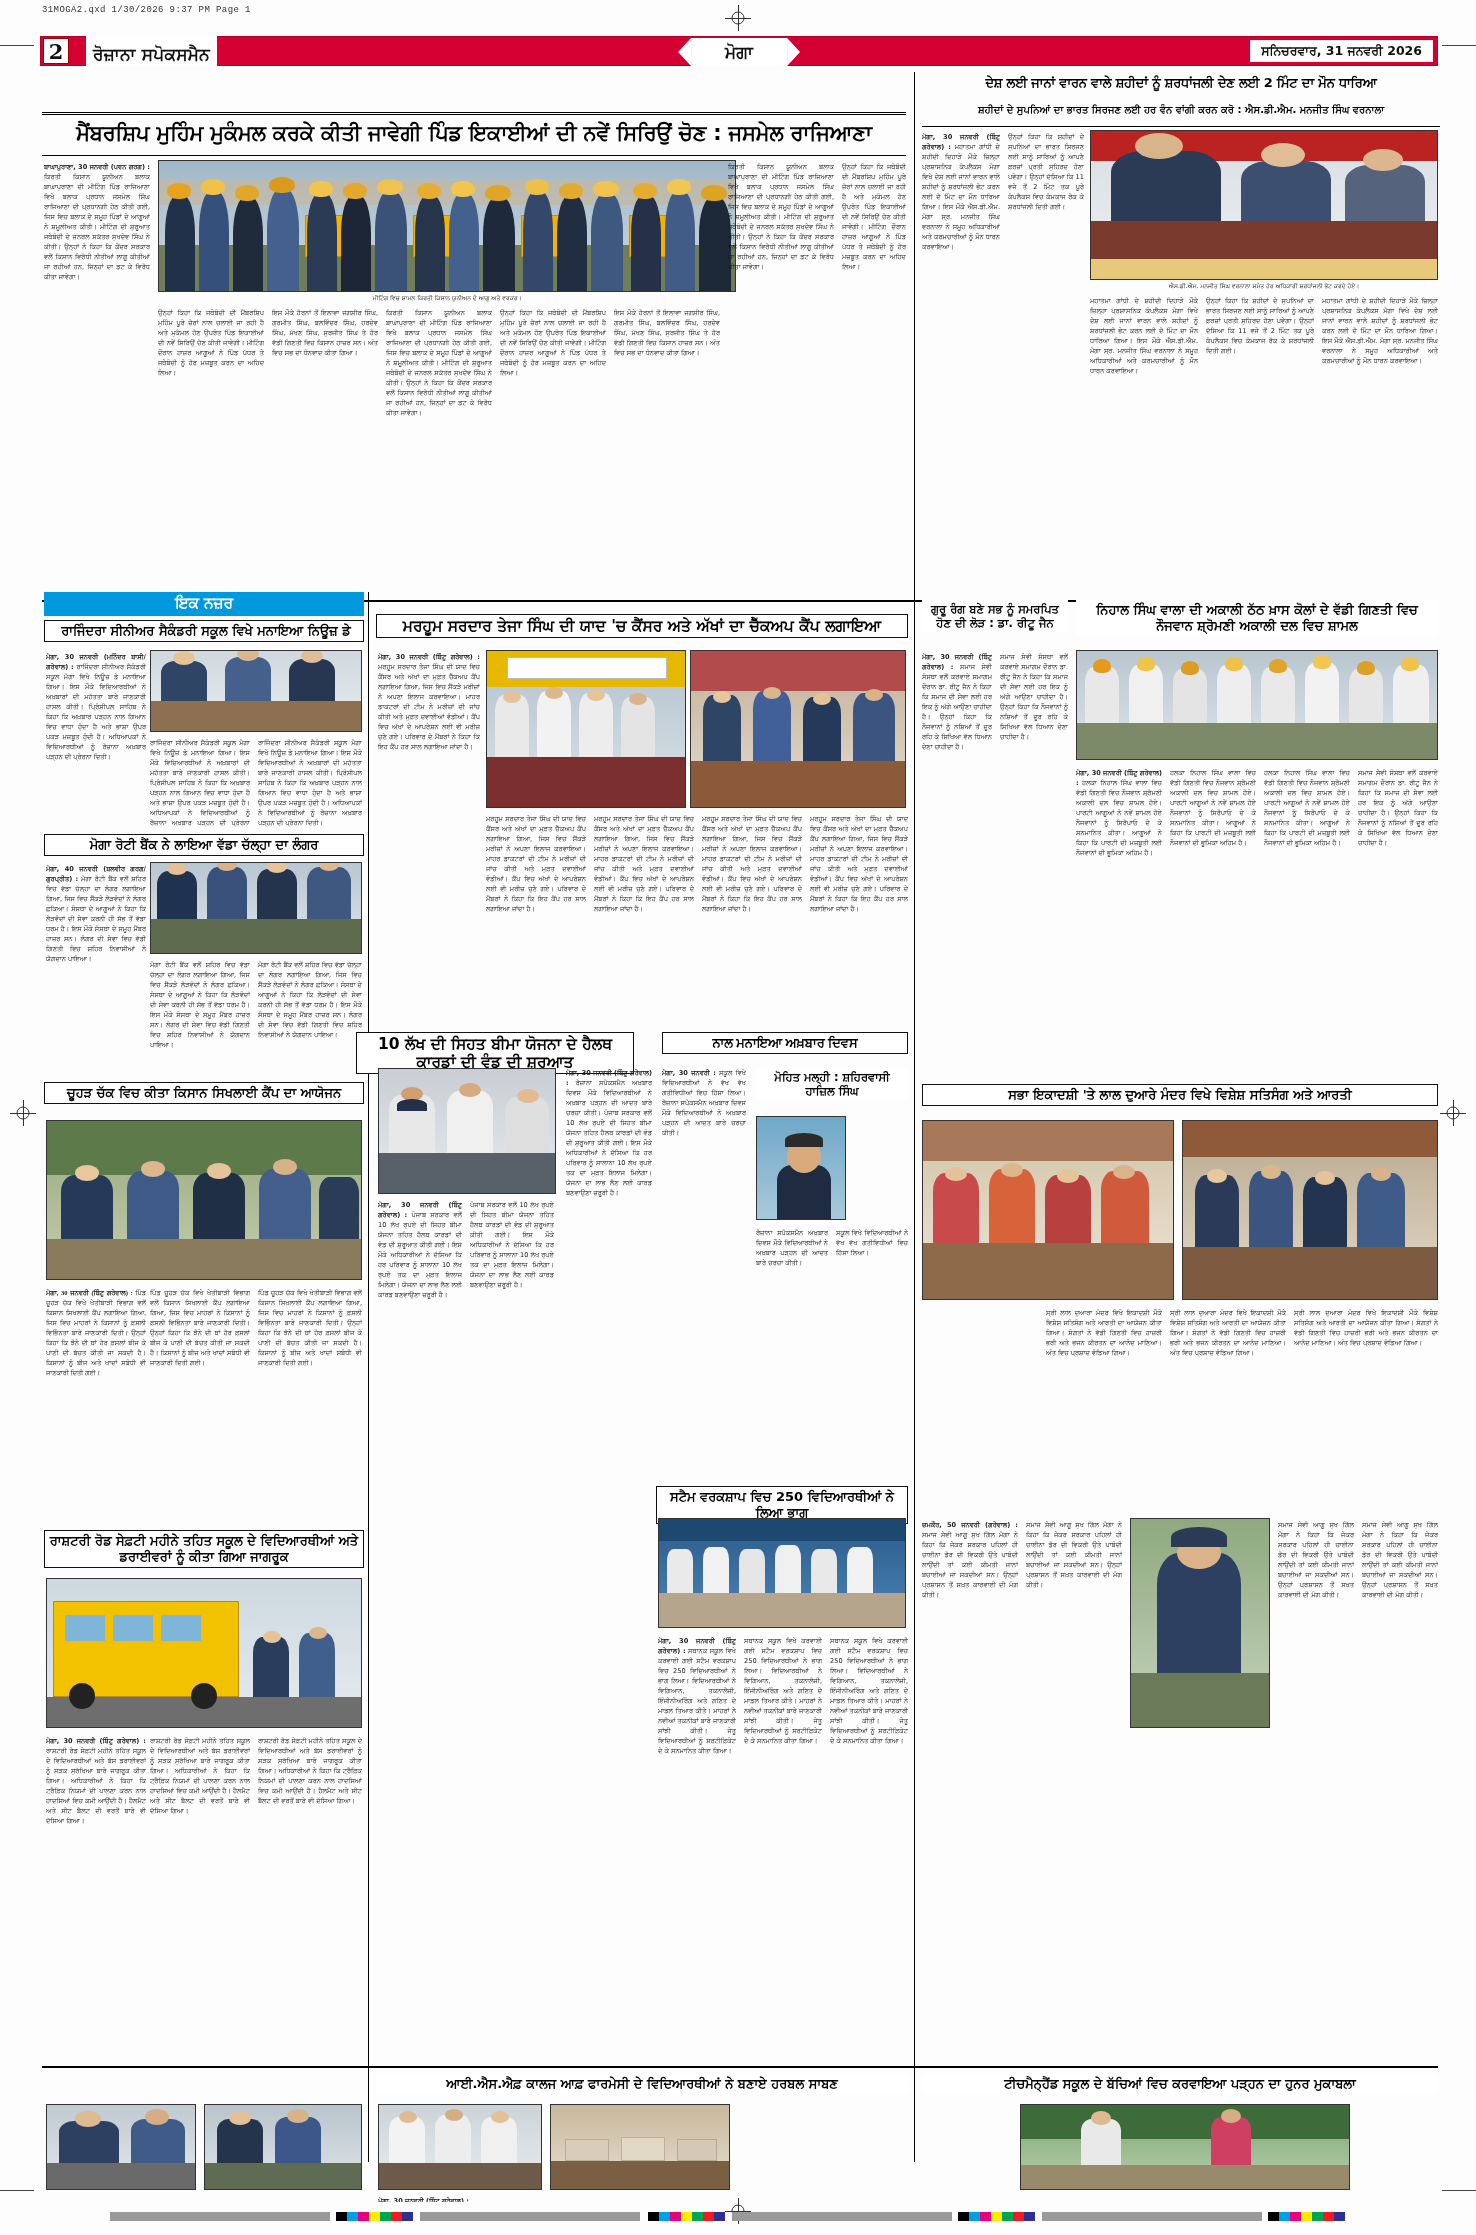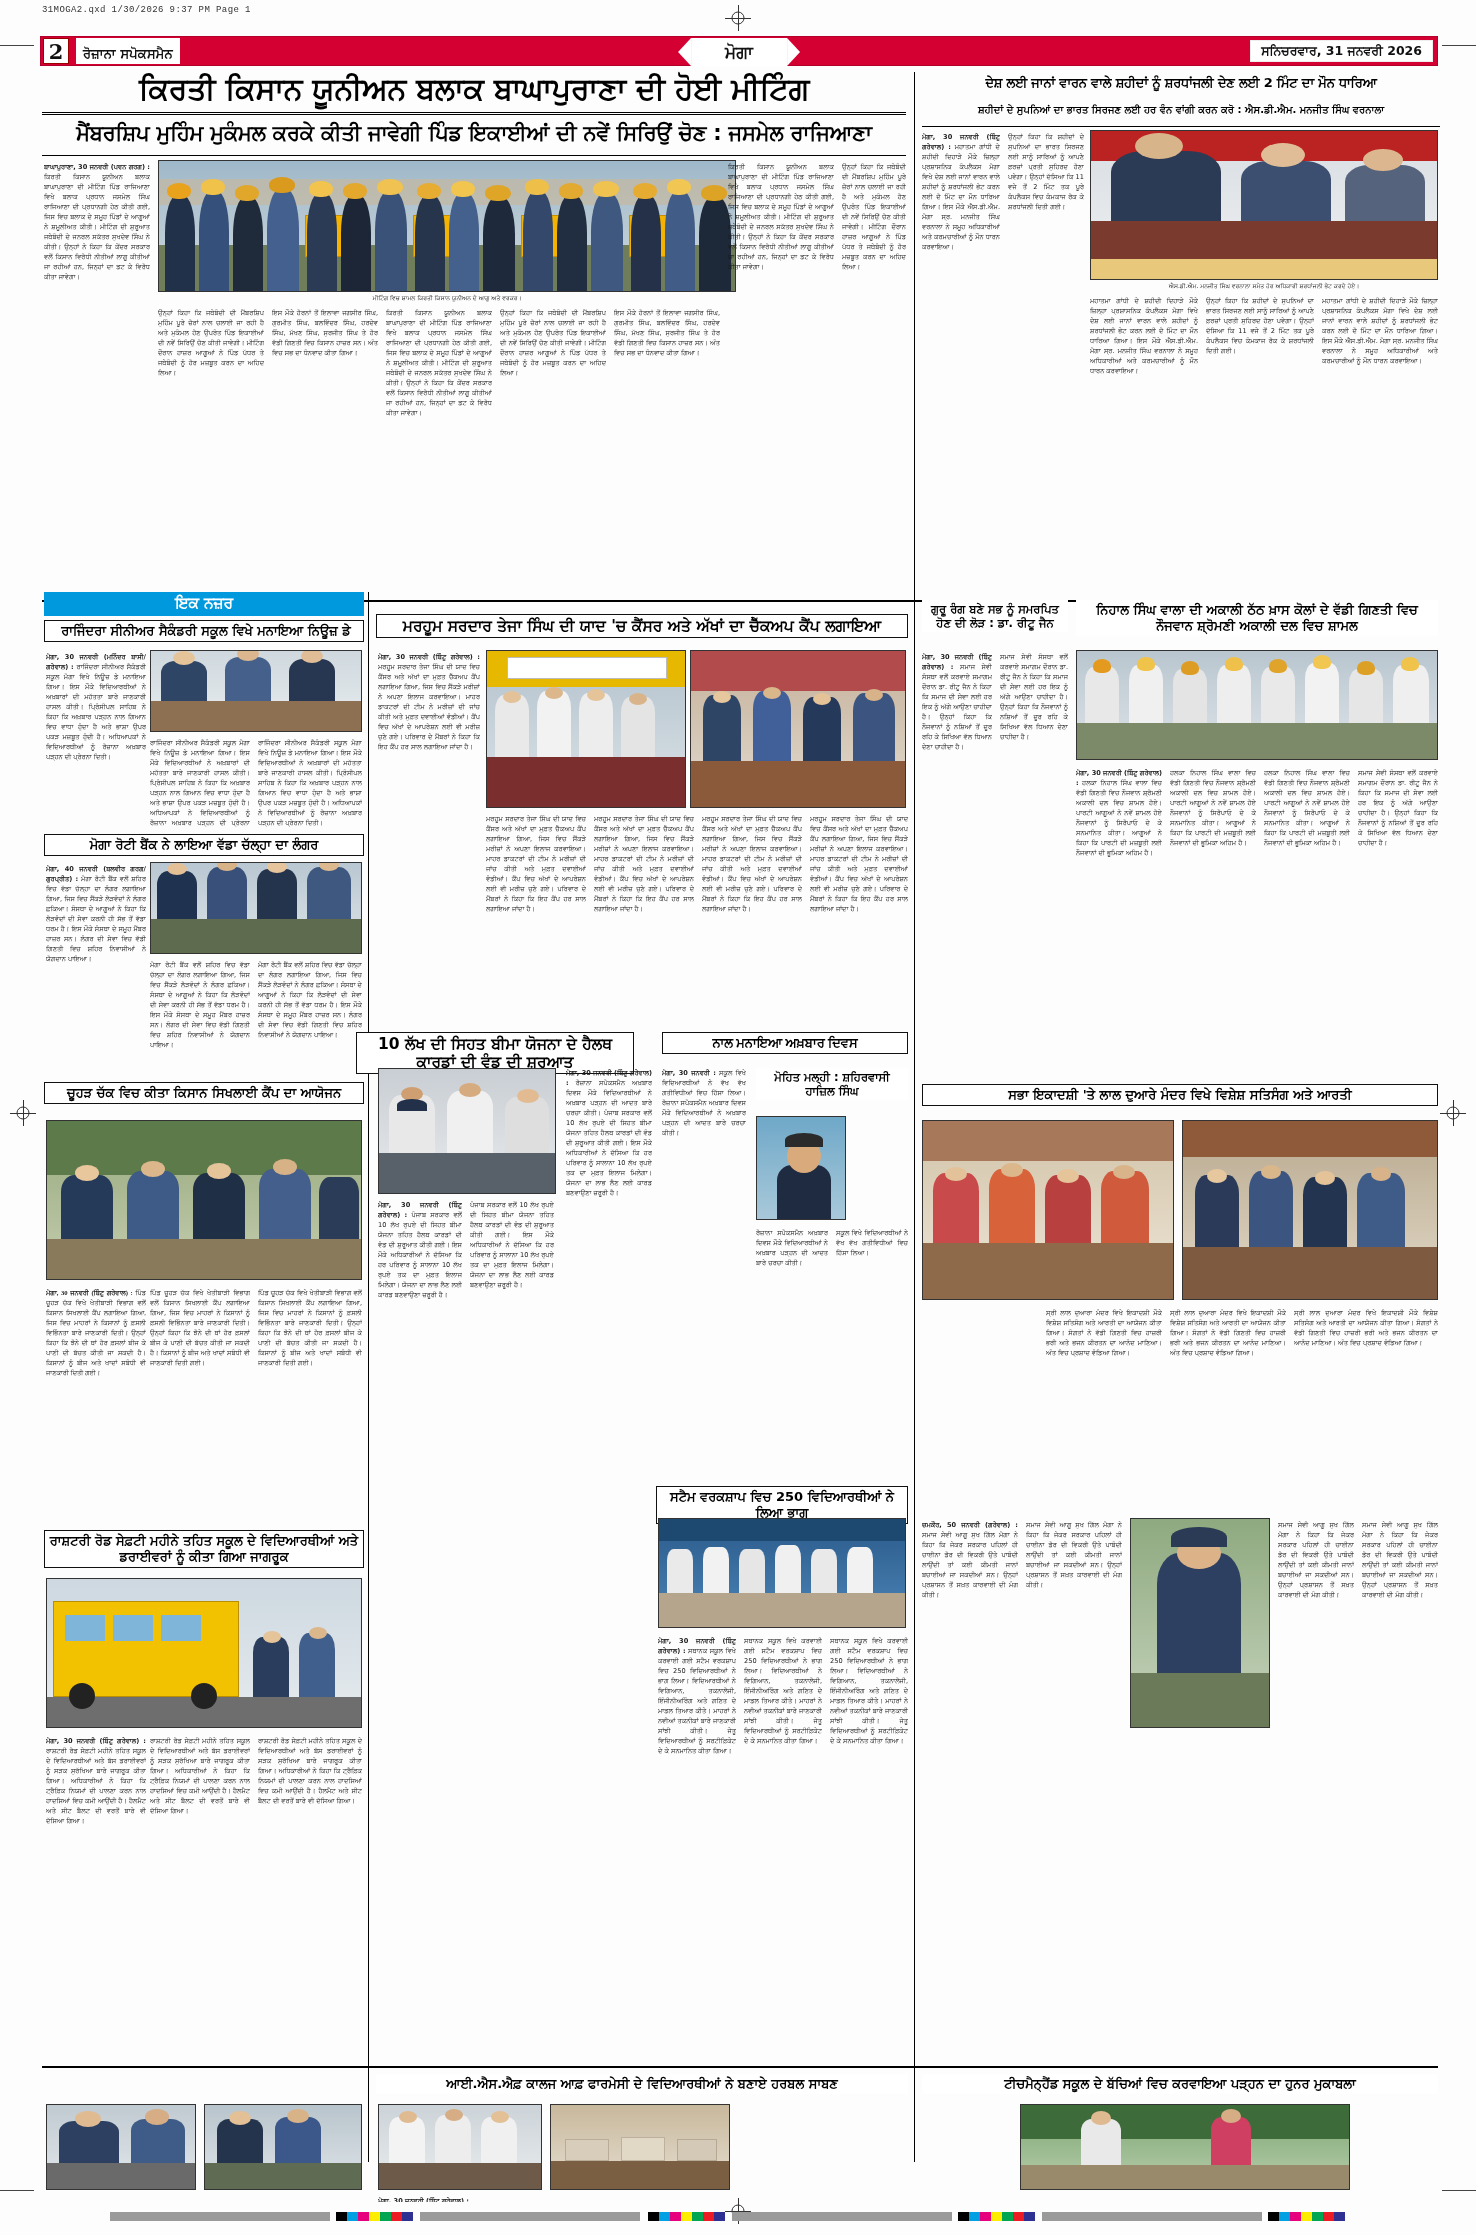--- a/index.html
+++ b/index.html
@@ -36,22 +36,22 @@
     background: #d50032; border: 1px solid #b3002a;
     display: flex; align-items: center;
   }
   .mh-page-no {
     width: 26px; height: 26px; margin-left: 2px; background: #fff;
     border: 1px solid #900; color: #111; font-weight: 700; font-size: 21px;
     display: flex; align-items: center; justify-content: center;
     font-family: "DejaVu Serif", serif; line-height: 1;
   }
   .mh-brand {
-    margin-left: 7px; background: #fff; color: #111;
-    font-size: 13px; font-weight: 700; padding: 8px 7px 2px;
+    margin-left: 17px; background: #fff; color: #111;
+    font-size: 17px; font-weight: 700; padding: 8px 7px 2px;
     letter-spacing: .2px; white-space: nowrap;
   }
   .mh-city-wrap {
     position: absolute; left: 50%; top: 1px; transform: translateX(-50%);
     height: 28px; display: flex; align-items: center;
   }
   .mh-city {
     background: #fff; color: #111; font-size: 17px; font-weight: 700;
     height: 28px; line-height: 28px; padding: 0 34px; position: relative;
   }
@@ -150,21 +150,20 @@
 
   <div class="masthead">
     <div class="mh-page-no">2</div>
     <div class="mh-brand">ਰੋਜ਼ਾਨਾ ਸਪੋਕਸਮੈਨ</div>
     <div class="mh-city-wrap">
       <div class="mh-city">ਮੋਗਾ</div>
     </div>
     <div class="mh-date">ਸਨਿਚਰਵਾਰ, 31 ਜਨਵਰੀ 2026</div>
   </div>
 
-  <div class="hl hl-xxl" style="position:absolute;left:42px;top:72px;width:864px;">ਕਿਰਤੀ ਕਿਸਾਨ ਯੂਨੀਅਨ ਬਲਾਕ ਬਾਘਾਪੁਰਾਣਾ ਦੀ ਹੋਈ ਮੀਟਿੰਗ</div>
   <div class="divider-dbl" style="left:42px;top:112px;width:864px;"></div>
   <div class="hl hl-xl" style="position:absolute;left:42px;top:122px;width:864px;">ਮੈਂਬਰਸ਼ਿਪ ਮੁਹਿੰਮ ਮੁਕੰਮਲ ਕਰਕੇ ਕੀਤੀ ਜਾਵੇਗੀ ਪਿੰਡ ਇਕਾਈਆਂ ਦੀ ਨਵੇਂ ਸਿਰਿਉਂ ਚੋਣ : ਜਸਮੇਲ ਰਾਜਿਆਣਾ</div>
   <div class="rule-h" style="left:42px;top:155px;width:864px;"></div>
 
   <div class="body-col" style="position:absolute;left:44px;top:162px;width:106px;height:432px;">
     <span class="dateline">ਬਾਘਾਪੁਰਾਣਾ, 30 ਜਨਵਰੀ (ਪਵਨ ਗਰਗ) :</span>
     <span>ਕਿਰਤੀ ਕਿਸਾਨ ਯੂਨੀਅਨ ਬਲਾਕ ਬਾਘਾਪੁਰਾਣਾ ਦੀ ਮੀਟਿੰਗ ਪਿੰਡ ਰਾਜਿਆਣਾ ਵਿਖੇ ਬਲਾਕ ਪ੍ਰਧਾਨ ਜਸਮੇਲ ਸਿੰਘ ਰਾਜਿਆਣਾ ਦੀ ਪ੍ਰਧਾਨਗੀ ਹੇਠ ਕੀਤੀ ਗਈ, ਜਿਸ ਵਿਚ ਬਲਾਕ ਦੇ ਸਮੂਹ ਪਿੰਡਾਂ ਦੇ ਆਗੂਆਂ ਨੇ ਸ਼ਮੂਲੀਅਤ ਕੀਤੀ। ਮੀਟਿੰਗ ਦੀ ਸ਼ੁਰੂਆਤ ਜਥੇਬੰਦੀ ਦੇ ਜਨਰਲ ਸਕੱਤਰ ਸੁਖਦੇਵ ਸਿੰਘ ਨੇ ਕੀਤੀ। ਉਨ੍ਹਾਂ ਨੇ ਕਿਹਾ ਕਿ ਕੇਂਦਰ ਸਰਕਾਰ ਵਲੋਂ ਕਿਸਾਨ ਵਿਰੋਧੀ ਨੀਤੀਆਂ ਲਾਗੂ ਕੀਤੀਆਂ ਜਾ ਰਹੀਆਂ ਹਨ, ਜਿਨ੍ਹਾਂ ਦਾ ਡਟ ਕੇ ਵਿਰੋਧ ਕੀਤਾ ਜਾਵੇਗਾ।</span>
   </div>
 
   <div class="photo" style="left:158px;top:160px;width:578px;height:132px;">

